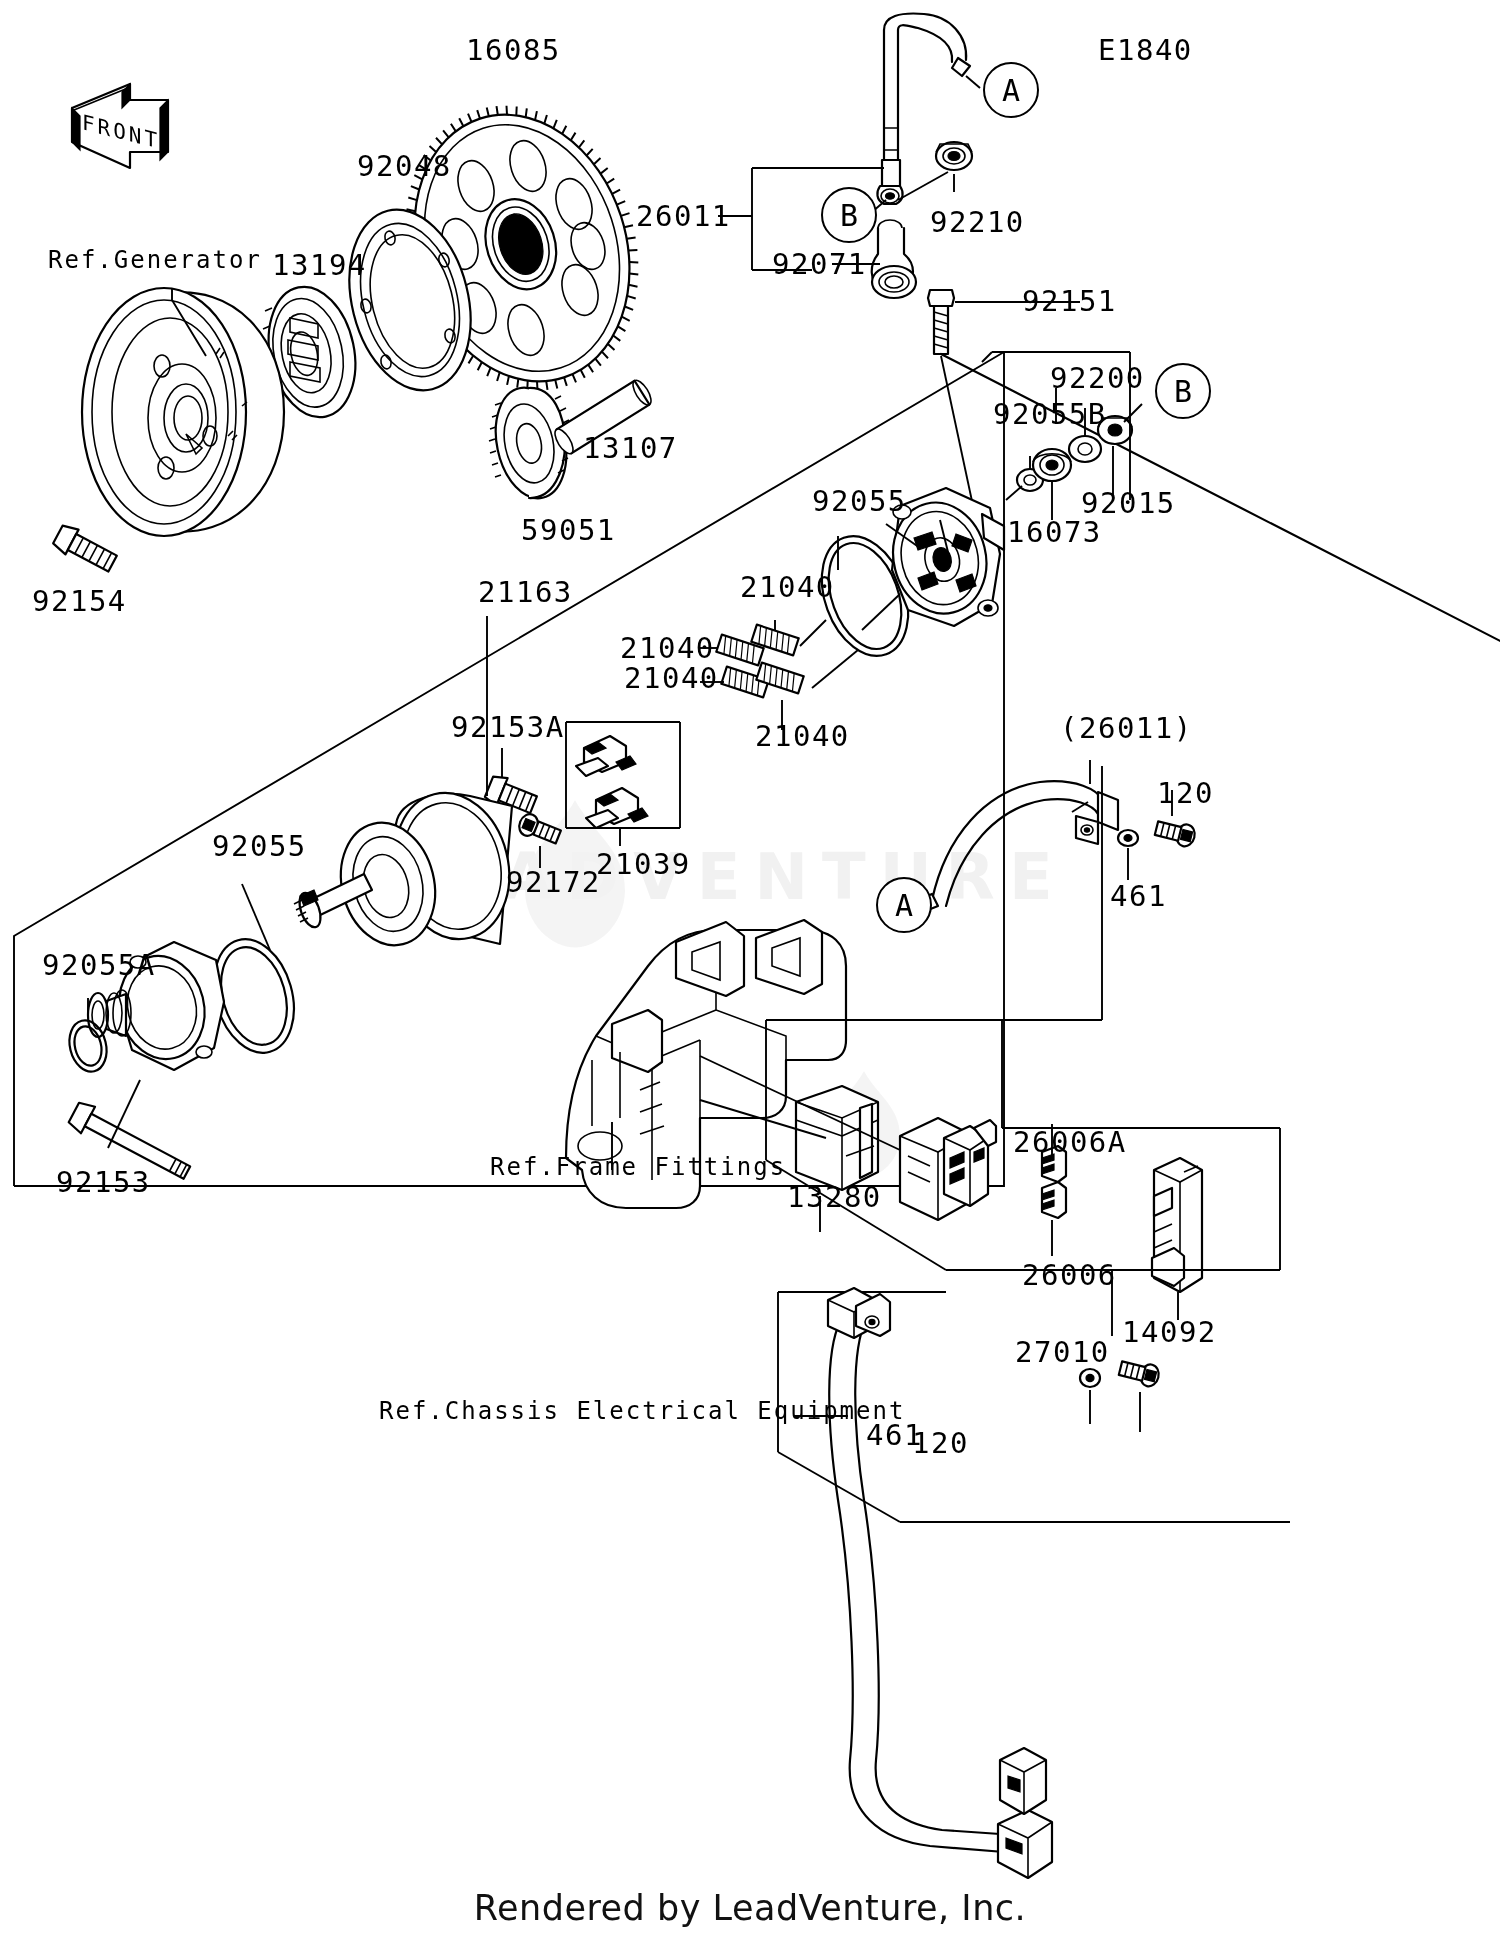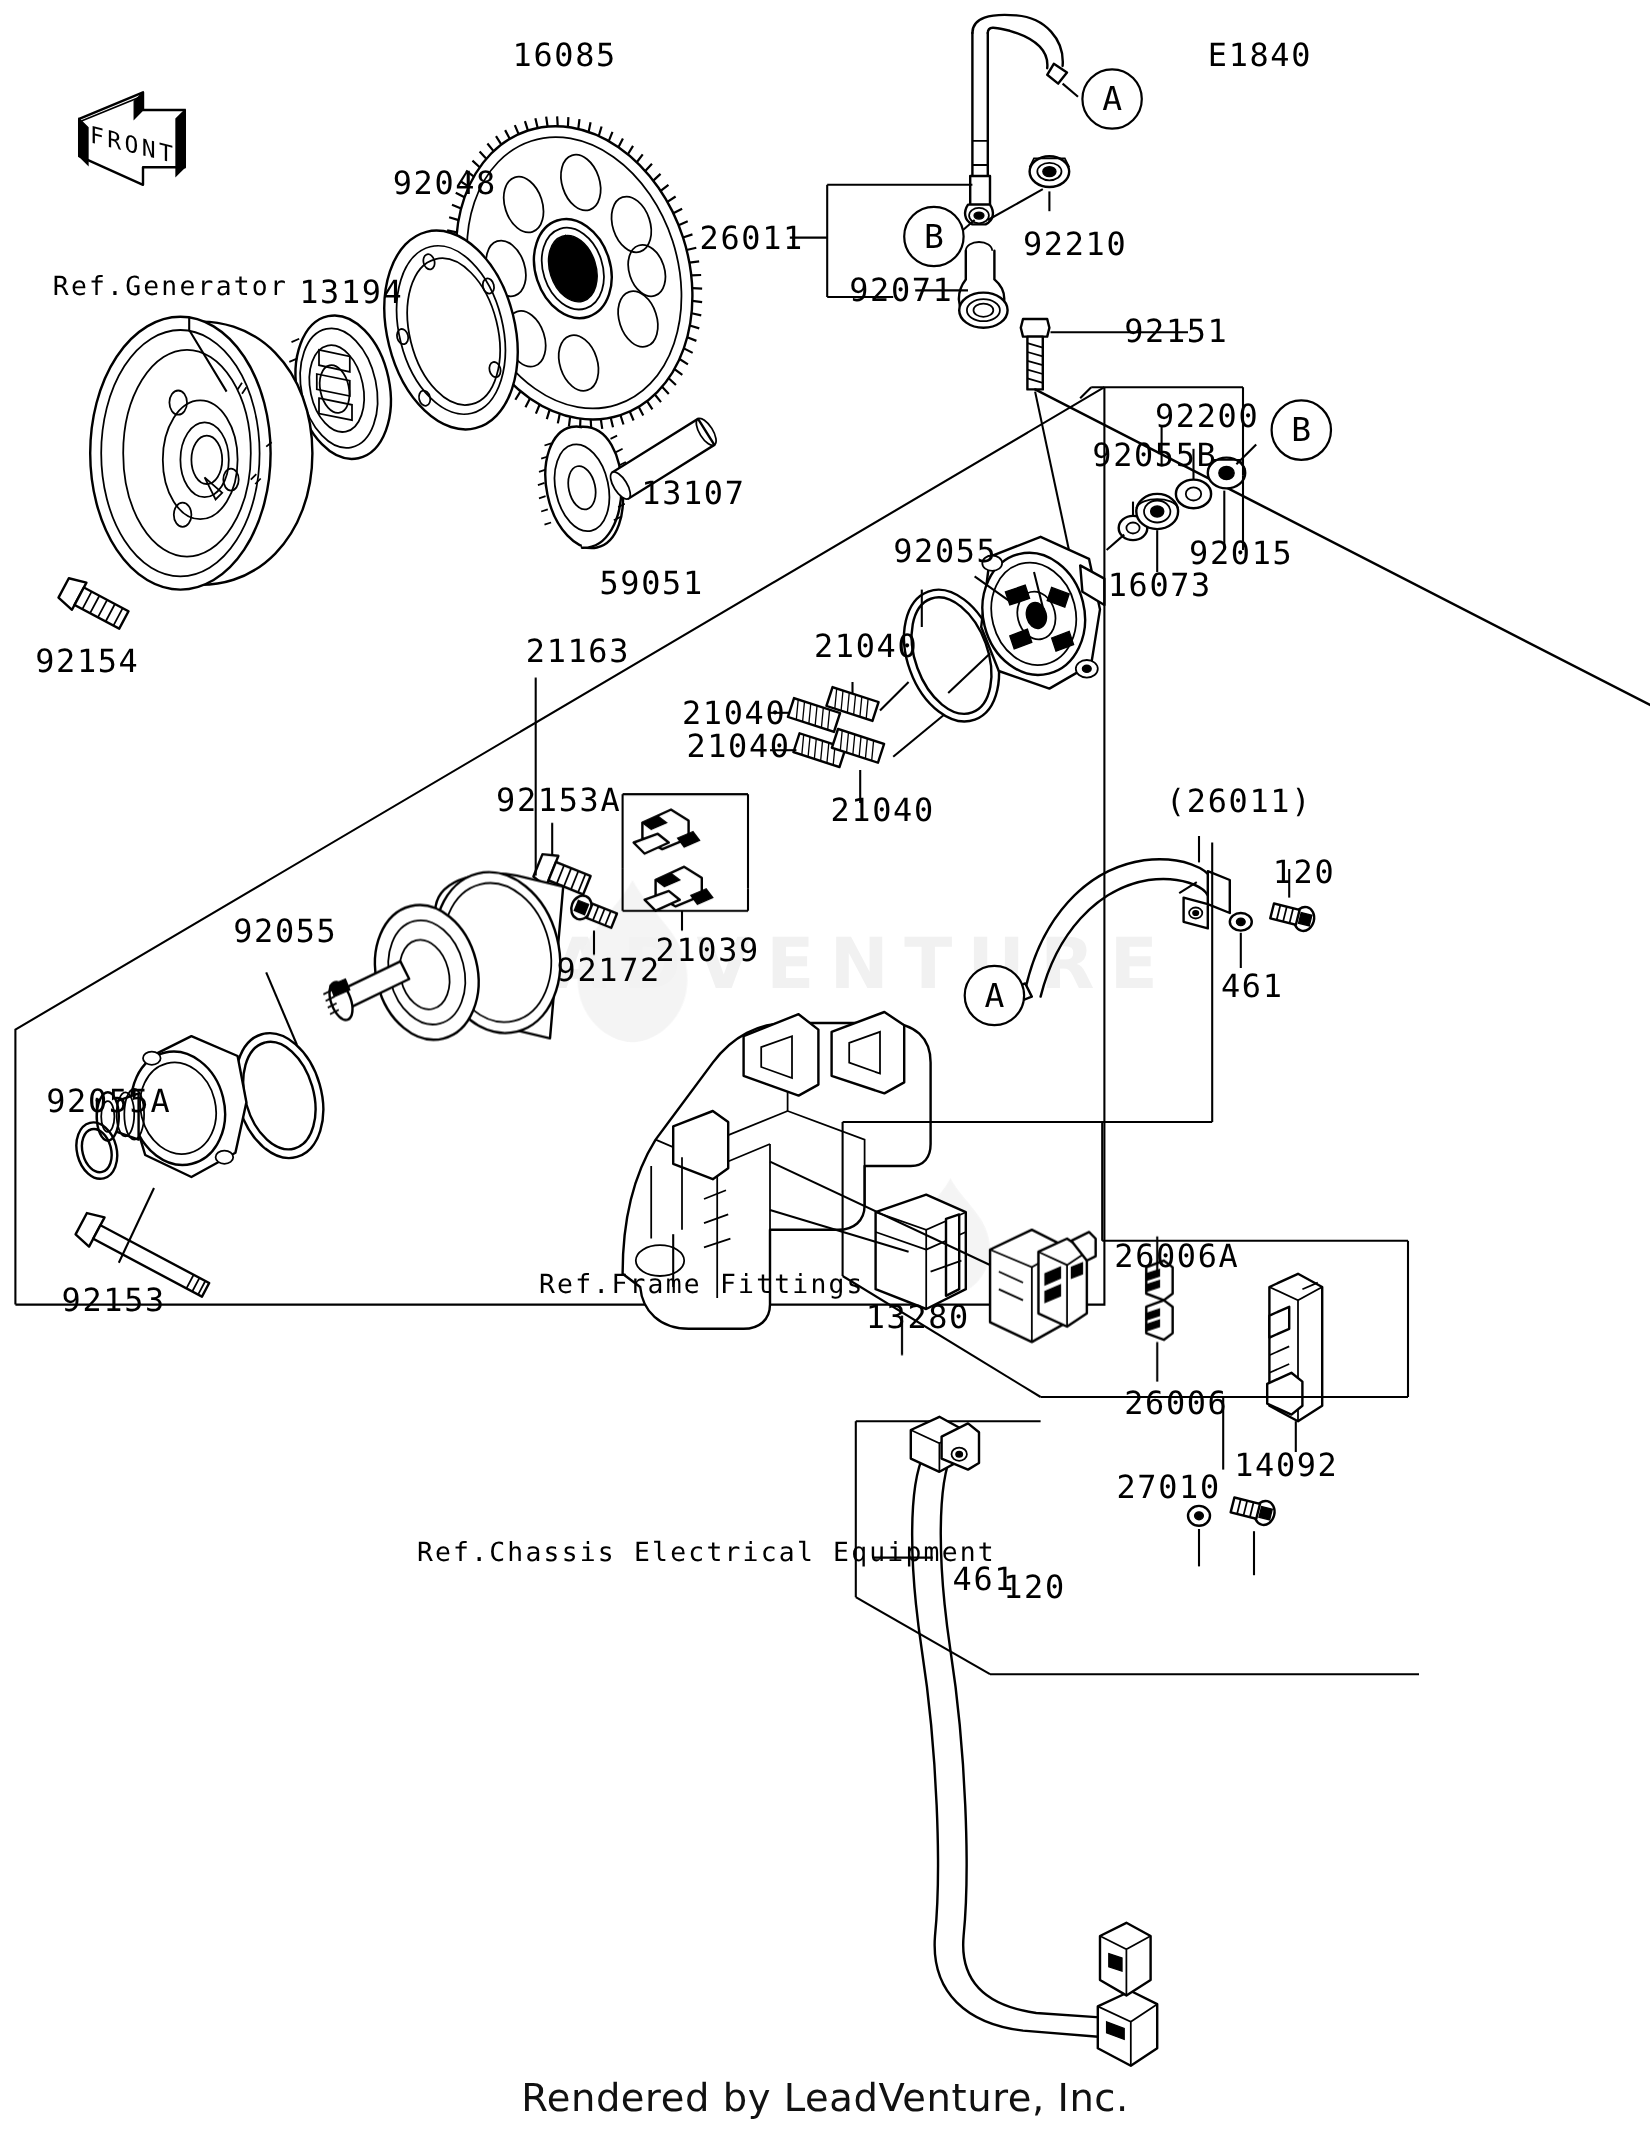--- a/index.html
+++ b/index.html
@@ -595,33 +595,33 @@
   <div class="lbl" style="left:272px;top:231px;margin-top:20px;">13194</div>
   <div class="lbl" style="left:636px;top:202px;">26011</div>
   <div class="lbl" style="left:930px;top:208px;">92210</div>
   <div class="lbl" style="left:772px;top:250px;">92071</div>
   <div class="lbl" style="left:1022px;top:287px;">92151</div>
   <div class="lbl" style="left:1050px;top:364px;">92200</div>
   <div class="lbl" style="left:993px;top:400px;">92055B</div>
   <div class="lbl" style="left:1081px;top:489px;">92015</div>
   <div class="lbl" style="left:1007px;top:518px;">16073</div>
   <div class="lbl" style="left:583px;top:434px;">13107</div>
-  <div class="lbl" style="left:521px;top:516px;margin-left:24px;">59051</div>
+  <div class="lbl" style="left:521px;top:516px;">59051</div>
   <div class="lbl" style="left:32px;top:587px;">92154</div>
   <div class="lbl" style="left:812px;top:487px;">92055</div>
   <div class="lbl" style="left:740px;top:573px;">21040</div>
   <div class="lbl" style="left:620px;top:634px;">21040</div>
   <div class="lbl" style="left:624px;top:664px;">21040</div>
   <div class="lbl" style="left:755px;top:722px;">21040</div>
   <div class="lbl" style="left:452px;top:578px;margin-left:26px;">21163</div>
   <div class="lbl" style="left:451px;top:713px;">92153A</div>
   <div class="lbl" style="left:596px;top:850px;">21039</div>
   <div class="lbl" style="left:506px;top:868px;">92172</div>
   <div class="lbl" style="left:212px;top:832px;">92055</div>
-  <div class="lbl" style="left:42px;top:951px;margin-top:36px;">92055A</div>
+  <div class="lbl" style="left:42px;top:951px;">92055A</div>
   <div class="lbl" style="left:56px;top:1168px;">92153</div>
   <div class="lbl" style="left:1060px;top:714px;">(26011)</div>
   <div class="lbl" style="left:1157px;top:779px;">120</div>
   <div class="lbl" style="left:1110px;top:882px;">461</div>
   <div class="lbl" style="left:787px;top:1183px;">13280</div>
   <div class="lbl" style="left:1013px;top:1128px;">26006A</div>
   <div class="lbl" style="left:1022px;top:1261px;">26006</div>
   <div class="lbl" style="left:1122px;top:1318px;">14092</div>
   <div class="lbl" style="left:1015px;top:1338px;">27010</div>
   <div class="lbl" style="left:866px;top:1421px;">461</div>

